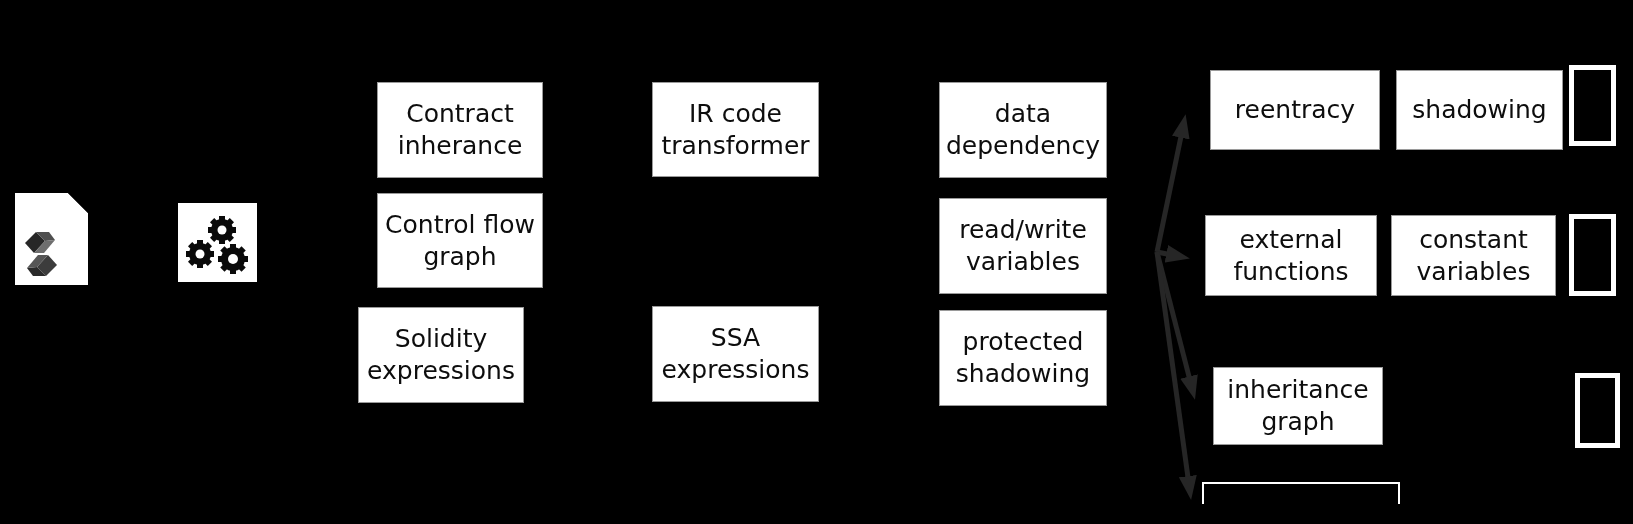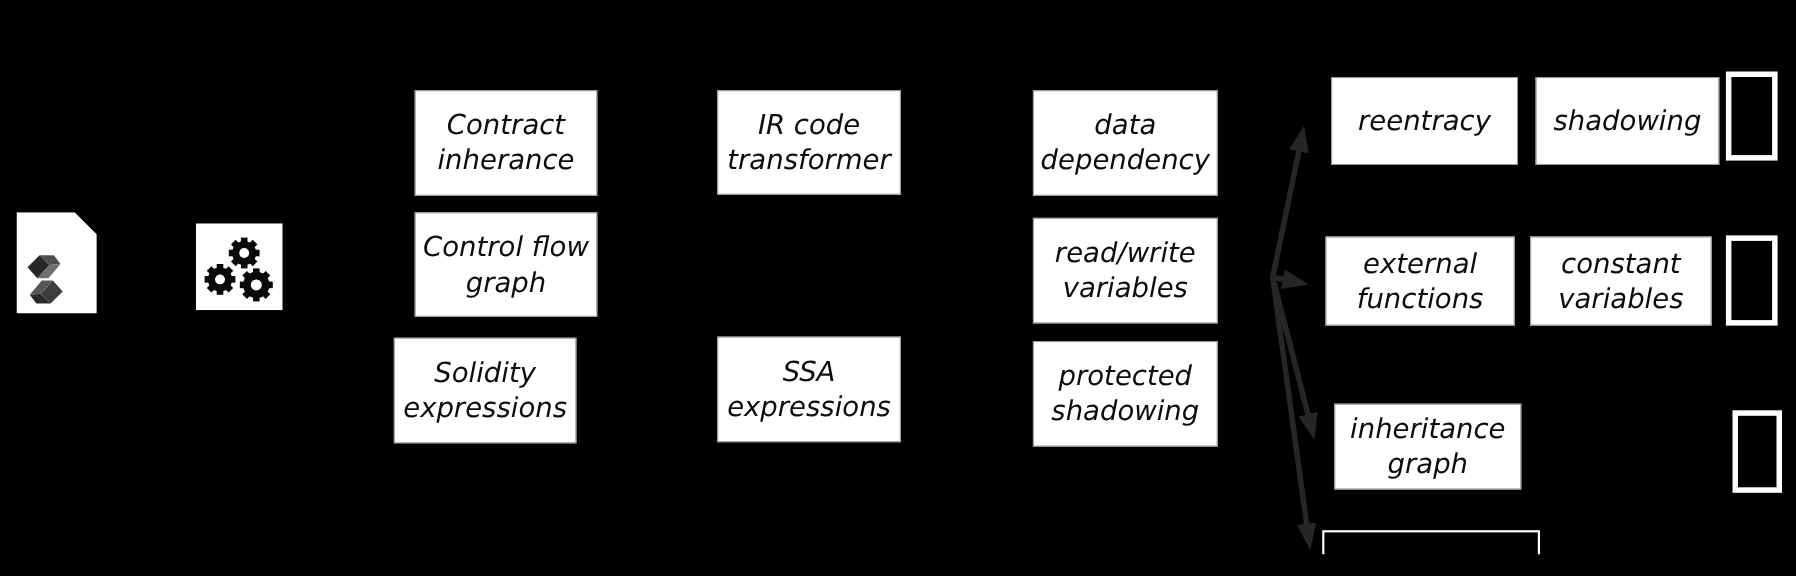--- a/index.html
+++ b/index.html
@@ -1,18 +1,18 @@
 <!DOCTYPE html>
 <html><head>
 <meta charset="utf-8">
 <style>
   html,body{margin:0;padding:0;background:#000;}
   .canvas{
     position:relative;width:1633px;height:504px;background:#000000;
-    font-family:"DejaVu Sans", sans-serif;overflow:hidden;font-style:italic;
+    font-family:"DejaVu Sans", sans-serif;overflow:hidden;
   }
   .arrows{position:absolute;left:0;top:0;width:1633px;height:524px;}
   .box{
     position:absolute;background:#ffffff;border:1px solid #9a9a9a;
     display:flex;align-items:center;justify-content:center;text-align:center;
     color:#0d0d0d;font-size:25px;line-height:1.28;padding:0 4px;box-sizing:border-box;
   }
   .icon{position:absolute;}
   .tofu{
     position:absolute;border:5px solid #ffffff;background:#000000;box-sizing:border-box;

